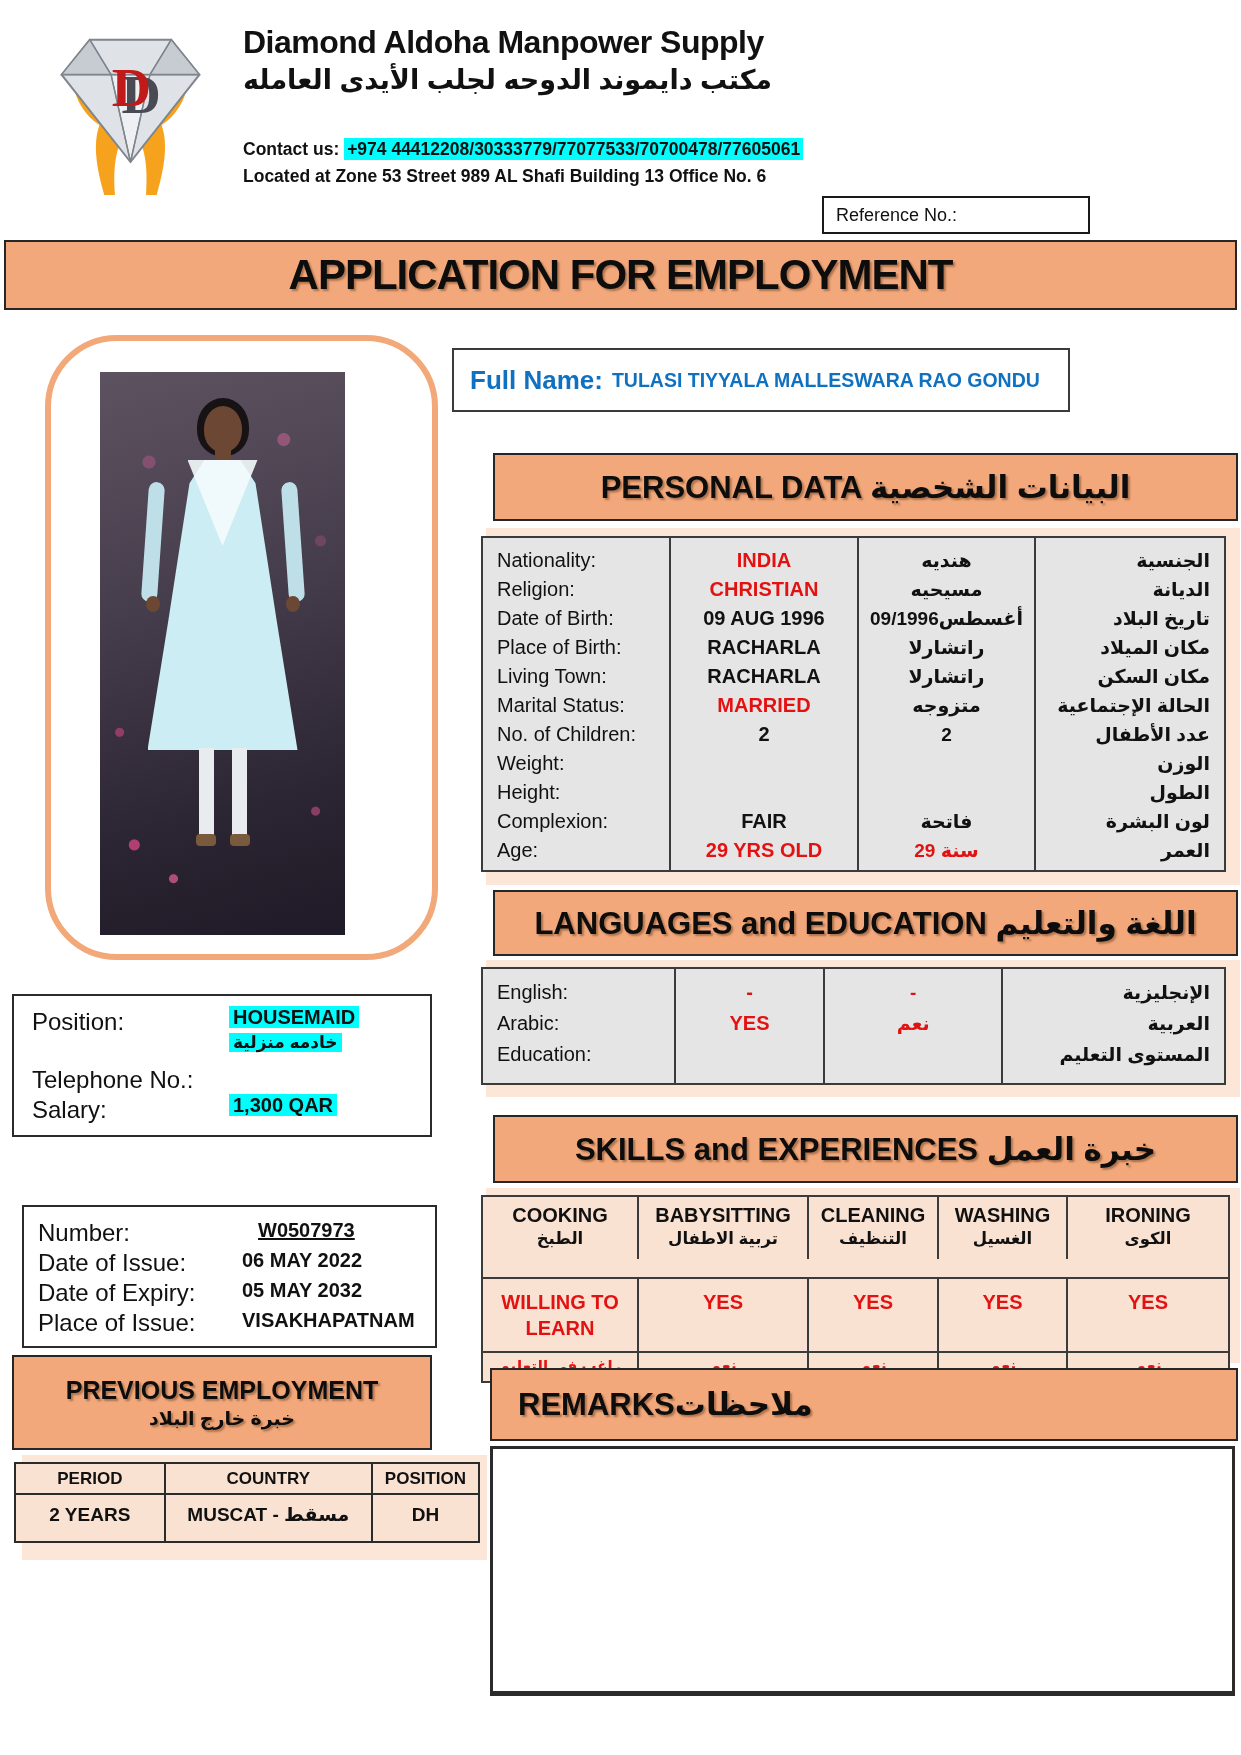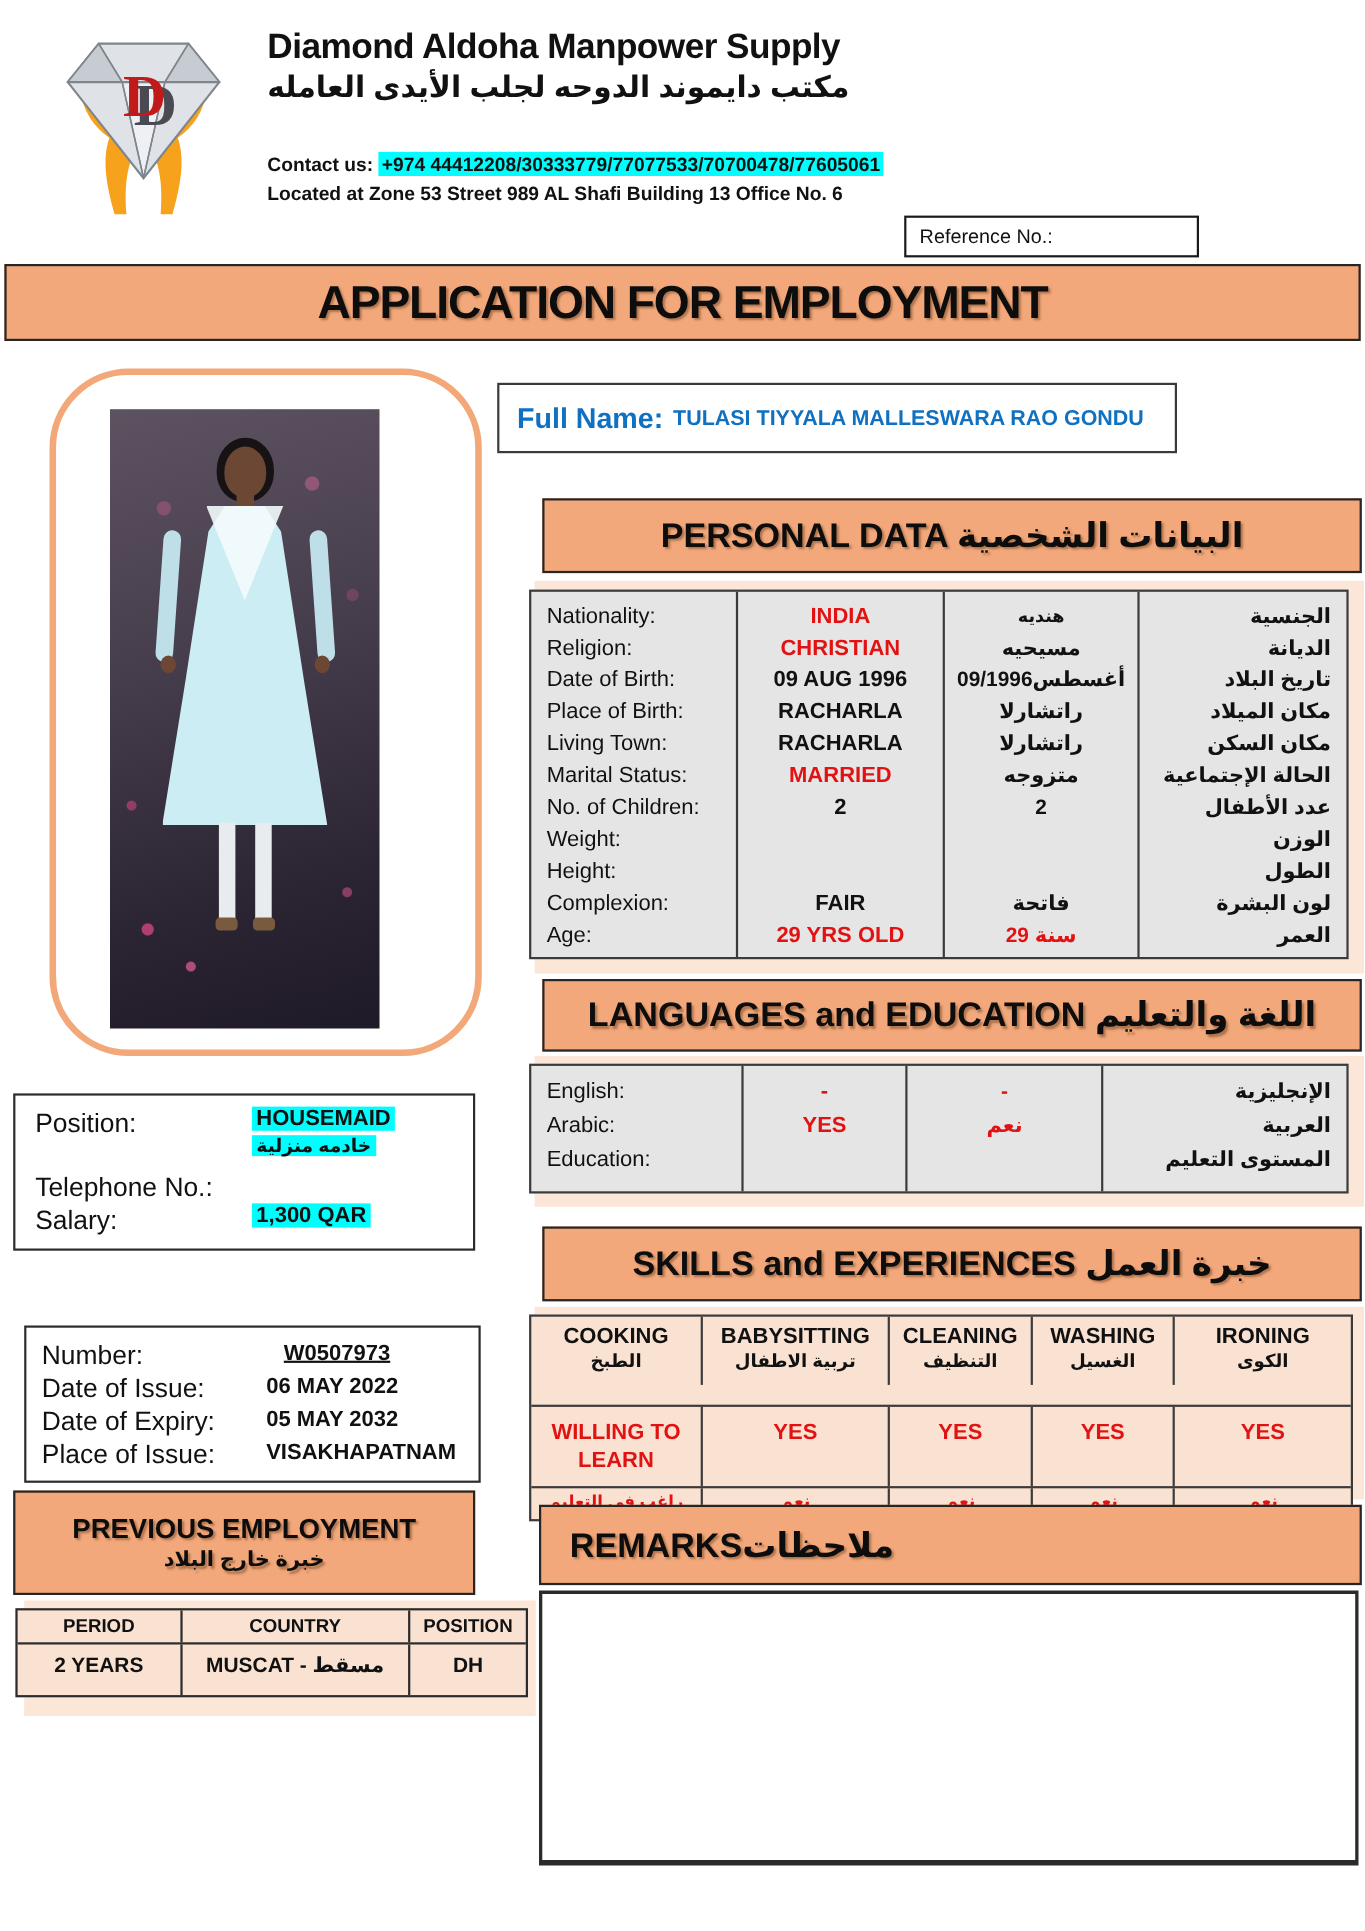--- a/index.html
+++ b/index.html
@@ -152,21 +152,21 @@
       <div class="line vcen">RACHARLA</div>
       <div class="line vcen">RACHARLA</div>
       <div class="line vcen red">MARRIED</div>
       <div class="line vcen">2</div>
       <div class="line vcen"></div>
       <div class="line vcen"></div>
       <div class="line vcen">FAIR</div>
       <div class="line vcen red">29 YRS OLD</div>
     </div>
     <div class="tcol" style="width:178px;" dir="rtl">
-      <div class="line vcen" style="font-size:16px;">هنديه</div>
+      <div class="line vcen" style="font-size:19px;">هنديه</div>
       <div class="line vcen" style="font-size:19px;">مسيحيه</div>
       <div class="line vcen" style="font-size:19px;">أغسطس09/1996</div>
       <div class="line vcen" style="font-size:19px;">راتشارلا</div>
       <div class="line vcen" style="font-size:19px;">راتشارلا</div>
       <div class="line vcen" style="font-size:19px;">متزوجه</div>
       <div class="line vcen" style="font-size:19px;">2</div>
       <div class="line vcen" style="font-size:19px;"></div>
       <div class="line vcen" style="font-size:19px;"></div>
       <div class="line vcen" style="font-size:19px;">فاتحة</div>
       <div class="line vcen red" style="font-size:19px;">سنة 29</div>

